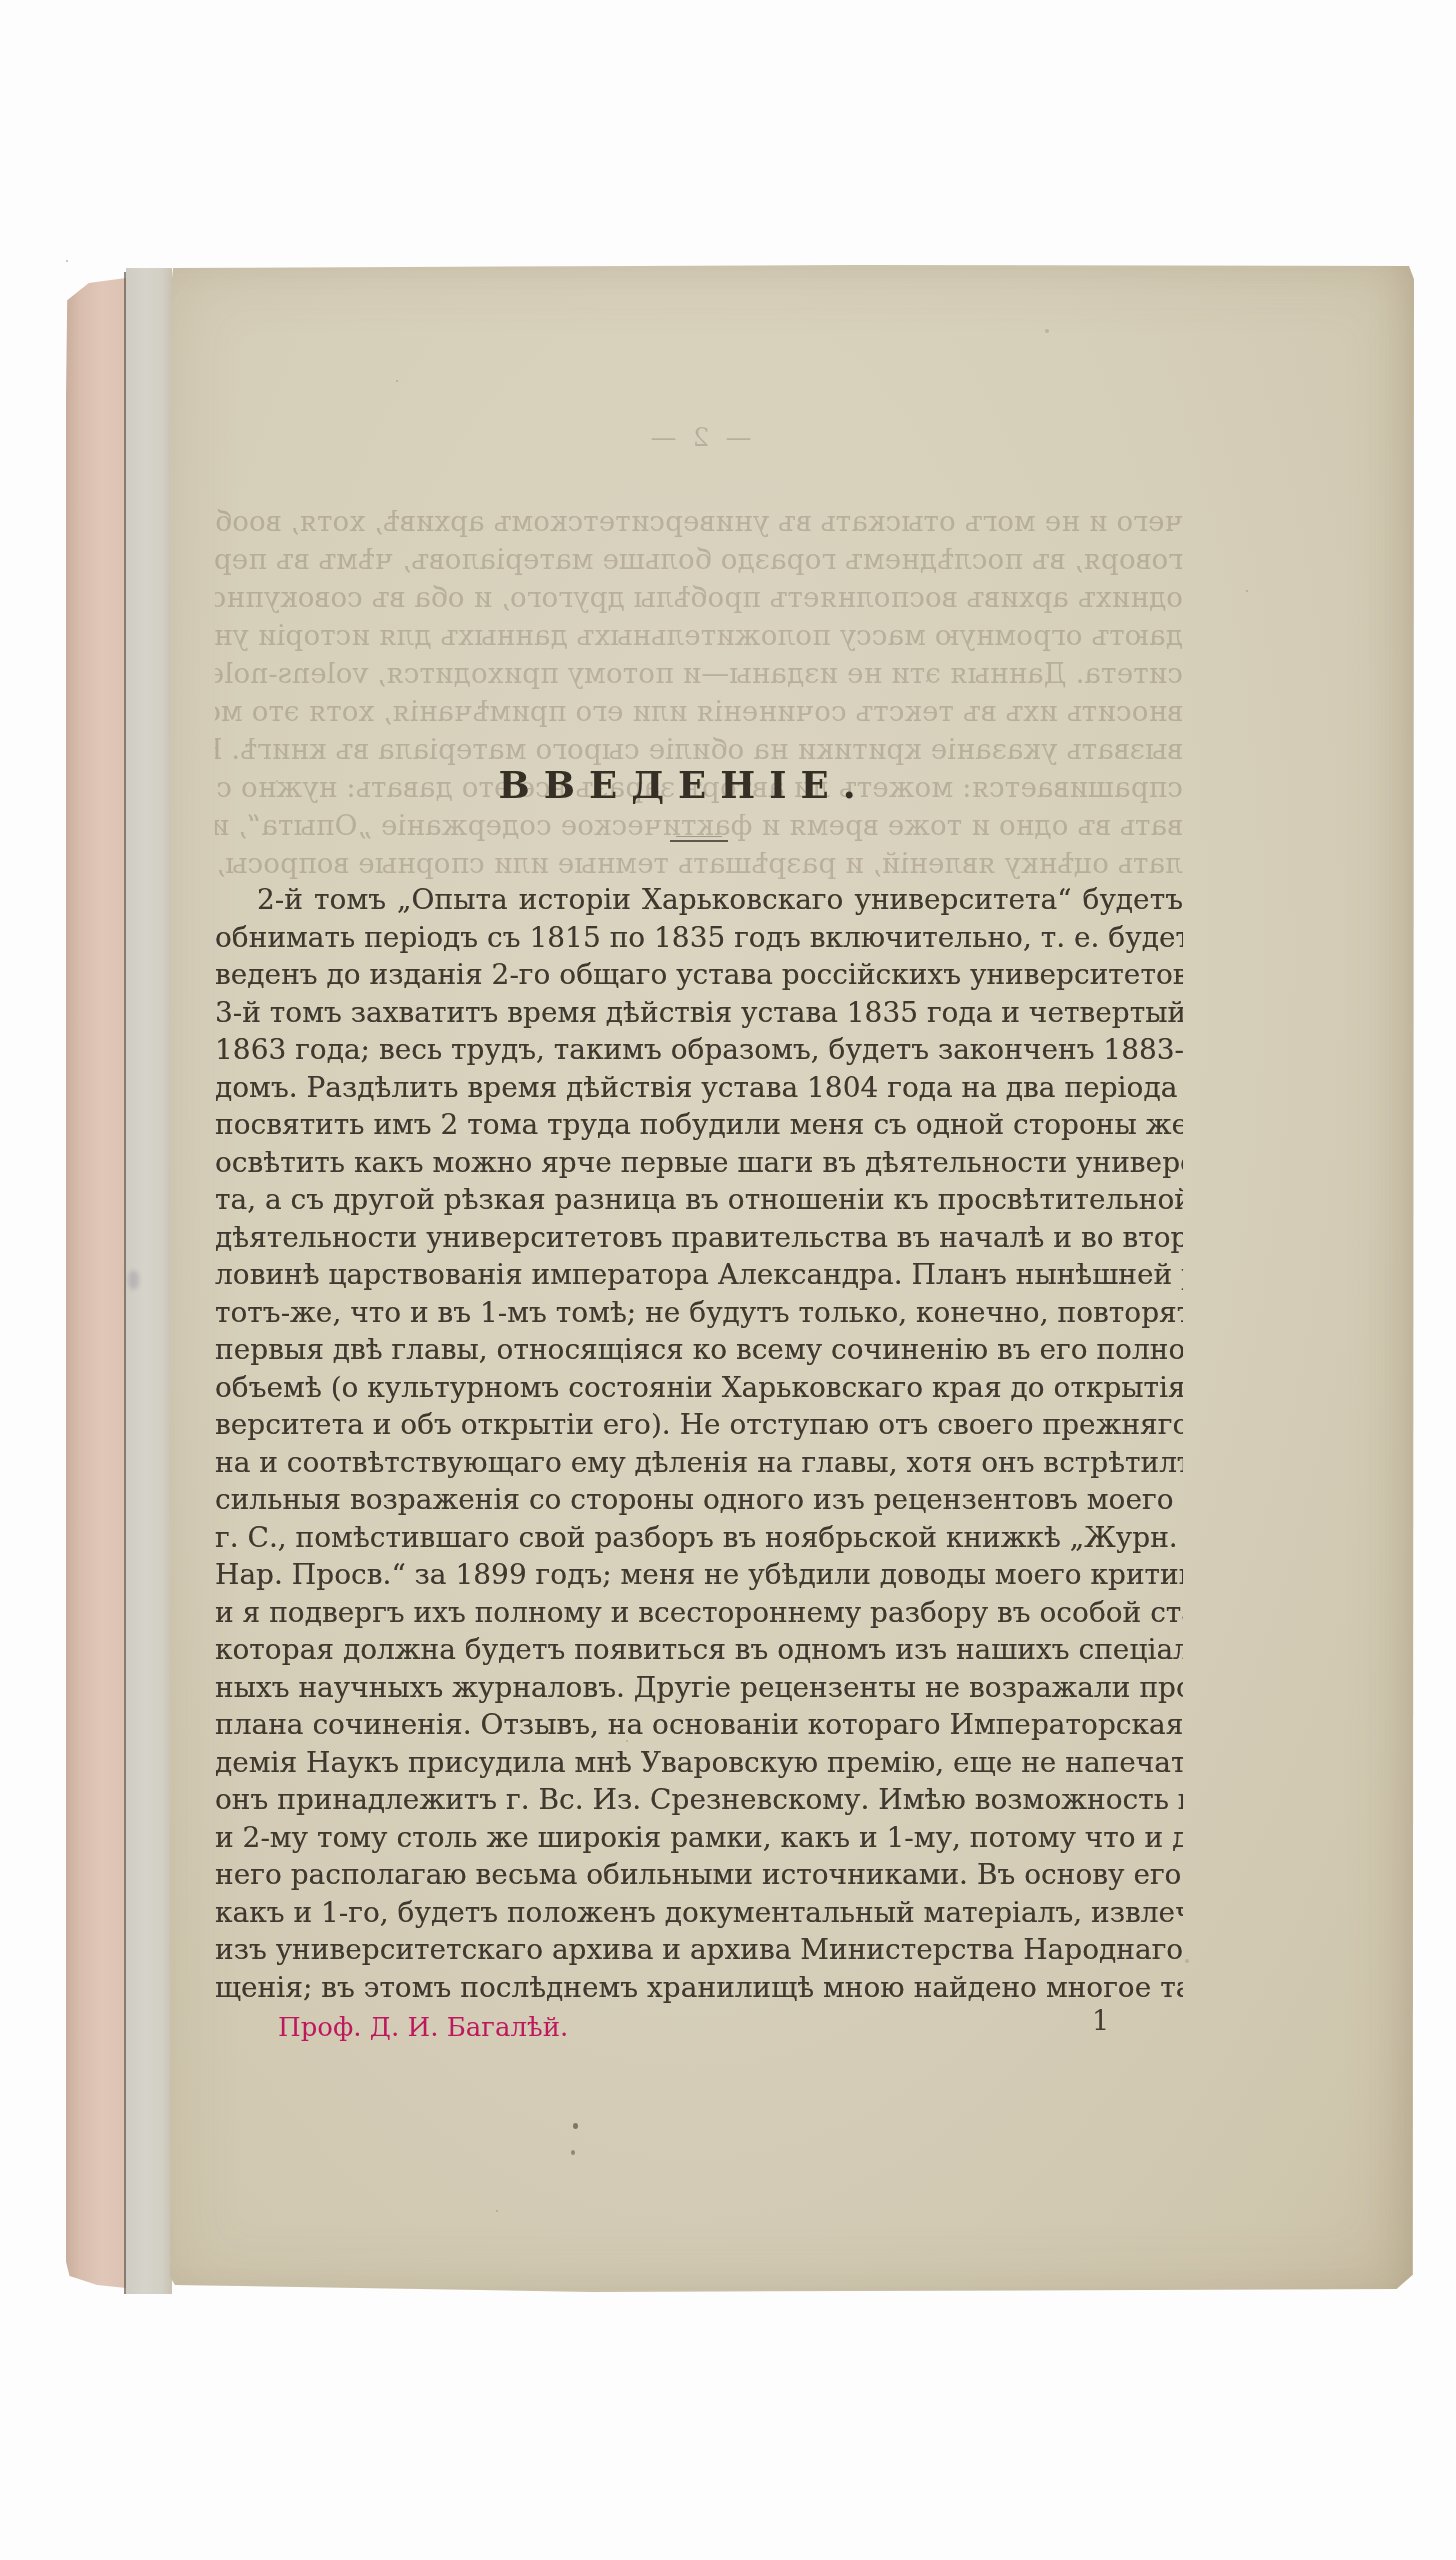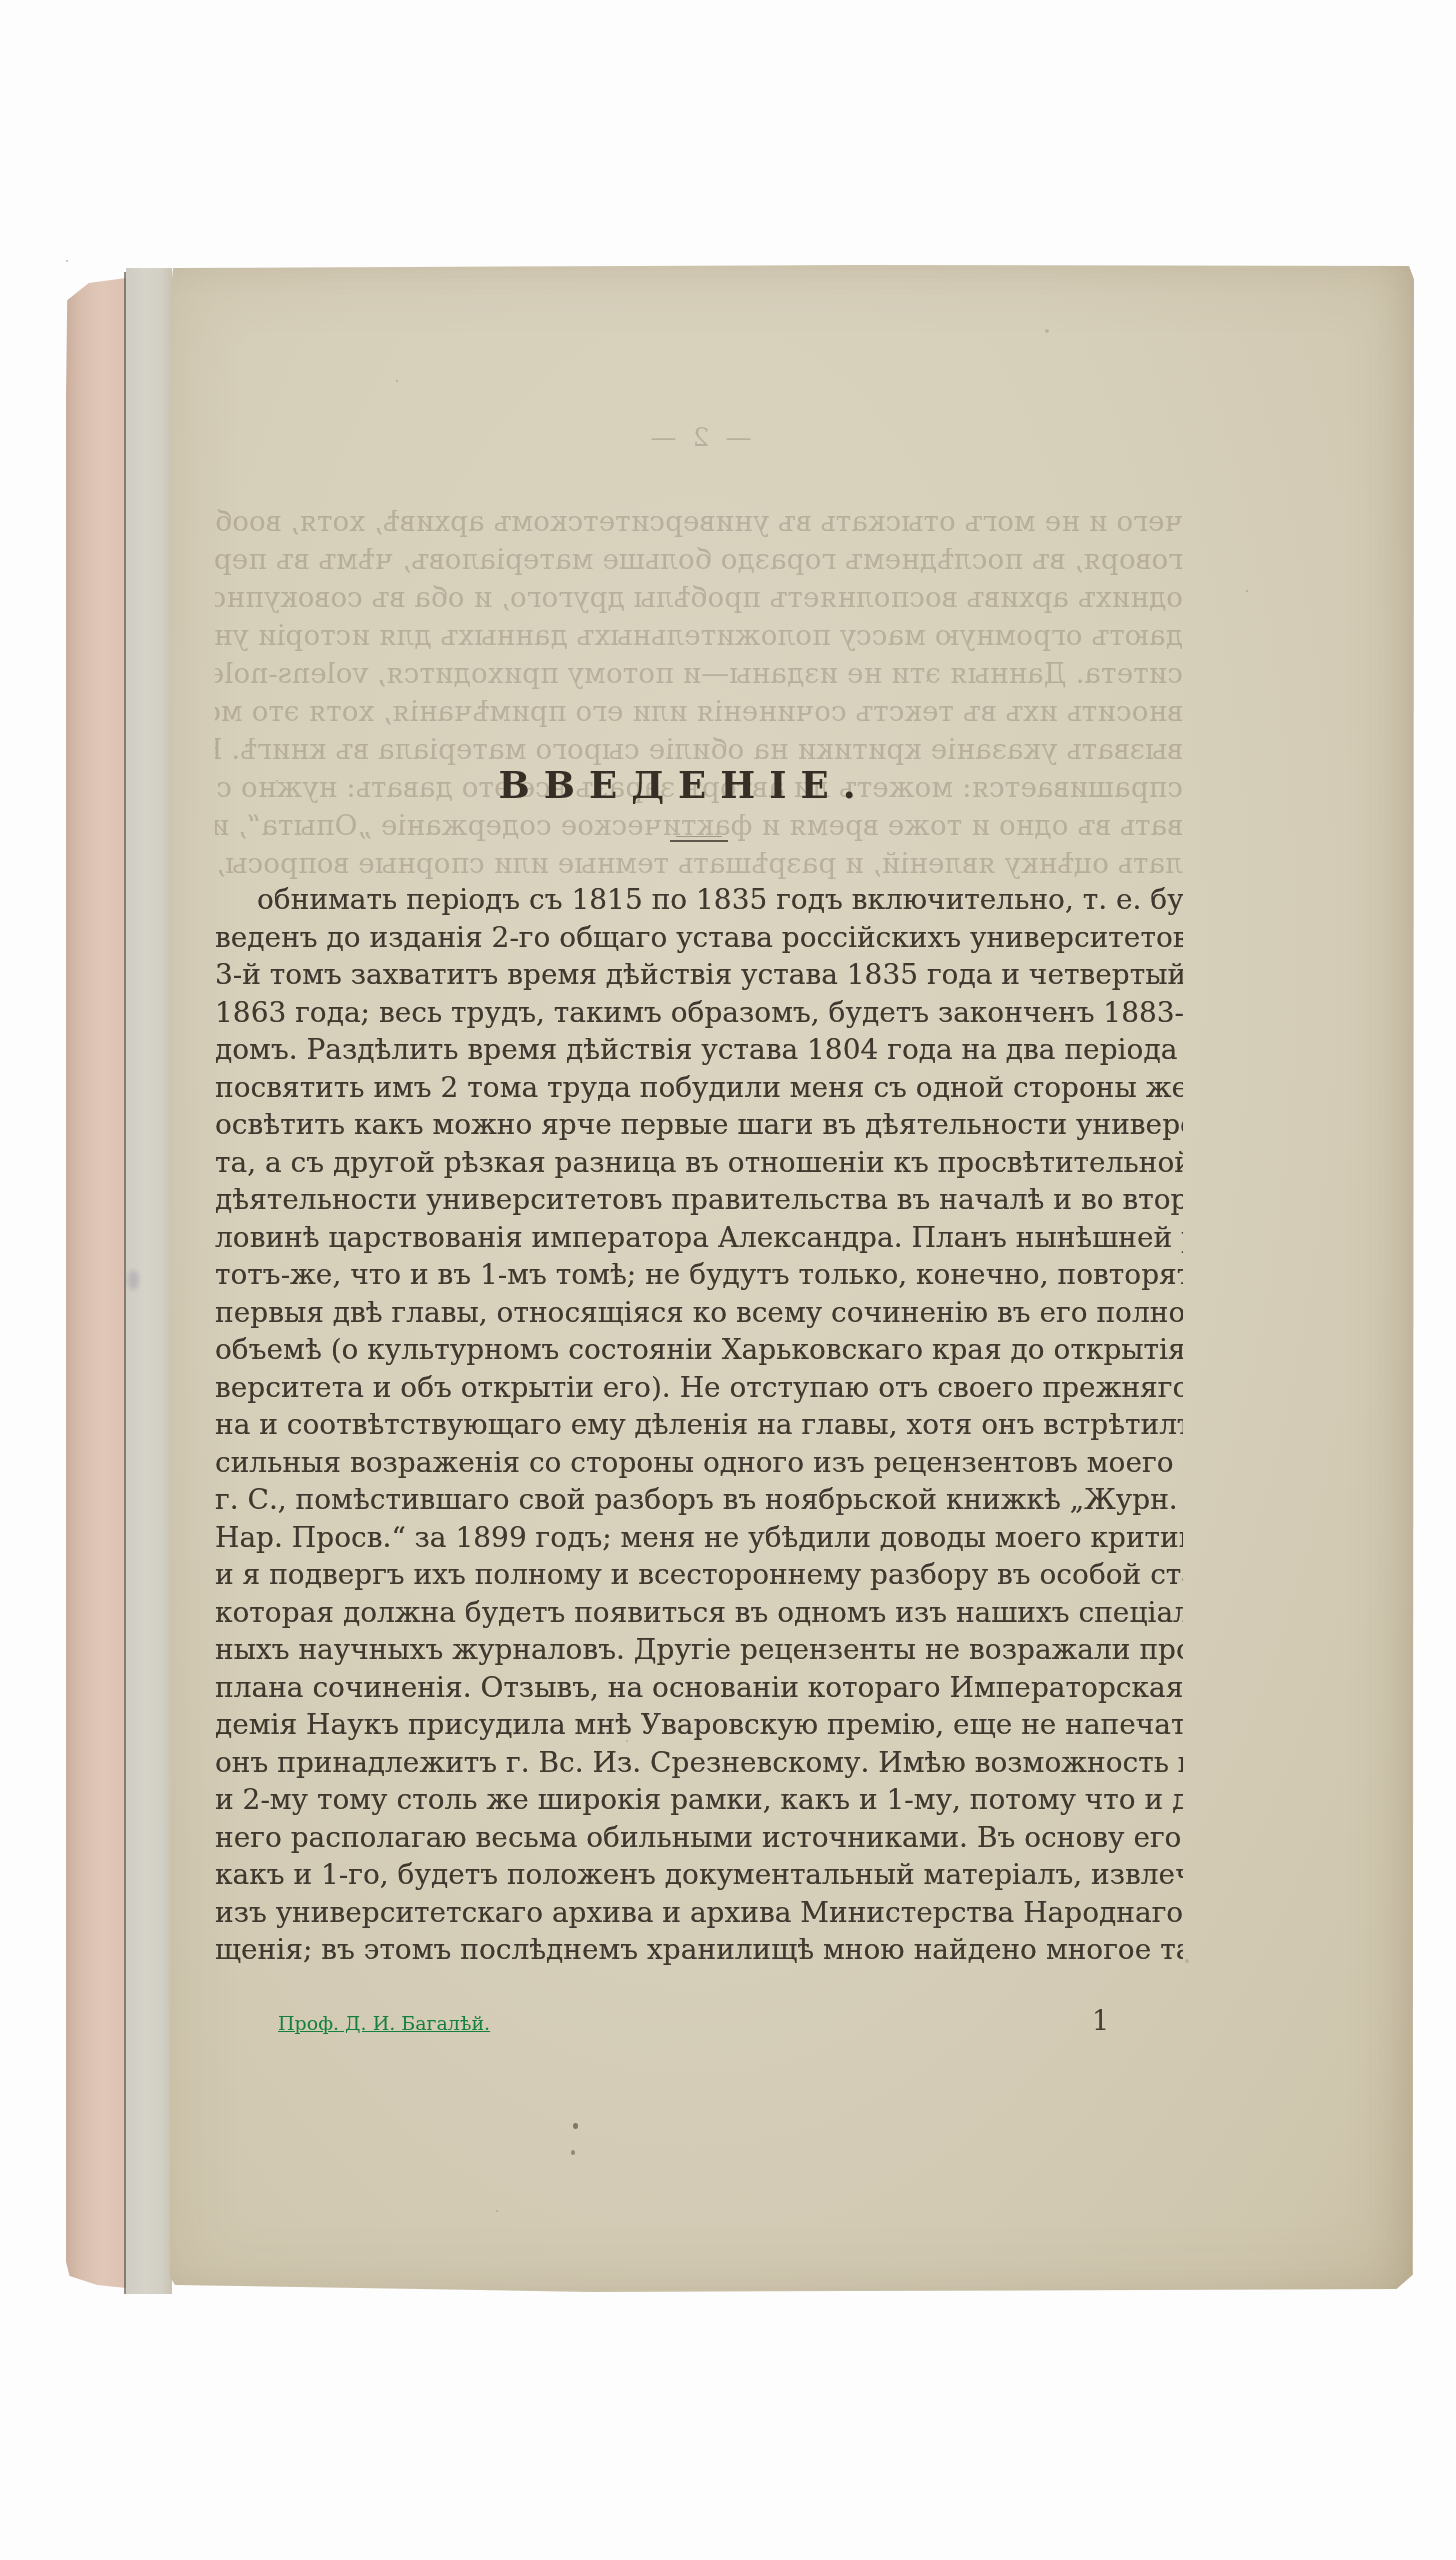--- a/index.html
+++ b/index.html
@@ -82,21 +82,21 @@
     position:absolute;left:149px;top:621px;width:968px;
     font-size:28px;color:#3f382e;z-index:3;
     text-shadow:0 0 0.6px rgba(63,56,46,.5);
   }
   .para .line{
     height:37.5px;line-height:37.5px;white-space:nowrap;overflow:hidden;
     text-align:justify;text-align-last:justify;
   }
   .para .line:first-child{padding-left:42px;}
   .footer-author{
-    position:absolute;left:212px;top:1752px;font-size:19px;color:#15803d;z-index:3;text-decoration:underline;
+    position:absolute;left:212px;top:1752px;font-size:26px;color:#be185d;z-index:3;
   }
   .footer-pageno{
     position:absolute;left:1026px;top:1745px;font-size:27px;color:#443c30;z-index:3;
   }
   .ink-dot{position:absolute;width:5px;height:6px;border-radius:50%;background:#5a5147;opacity:.7;z-index:3;}
   .ink-dot.d1{left:507px;top:1863px;}
   .ink-dot.d2{left:505px;top:1890px;width:4px;height:5px;opacity:.55;}
 </style>
 </head>
 <body>
@@ -124,20 +124,21 @@
         <div class="line">спрашивается: можетъ ли авторъ заразъ все это давать: нужно созда-</div>
         <div class="line">вать въ одно и тоже время и фактическое содержаніе „Опыта“, и дѣ-</div>
         <div class="line">лать оцѣнку явленій, и разрѣшать темные или спорные вопросы, т. е.</div>
       </div>
   </div>
 
   <div class="heading">ВВЕДЕНІЕ.</div>
   <div class="heading-rule"></div>
 
   <div class="para">
+      <div class="line">2-й томъ „Опыта исторіи Харьковскаго университета“ будетъ</div>
       <div class="line">обнимать періодъ съ 1815 по 1835 годъ включительно, т. е. будетъ до-</div>
       <div class="line">веденъ до изданія 2-го общаго устава россійскихъ университетовъ;</div>
       <div class="line">3-й томъ захватитъ время дѣйствія устава 1835 года и четвертый—</div>
       <div class="line">1863 года; весь трудъ, такимъ образомъ, будетъ законченъ 1883-мъ го-</div>
       <div class="line">домъ. Раздѣлить время дѣйствія устава 1804 года на два періода и</div>
       <div class="line">посвятить имъ 2 тома труда побудили меня съ одной стороны желаніе</div>
       <div class="line">освѣтить какъ можно ярче первые шаги въ дѣятельности университе-</div>
       <div class="line">та, а съ другой рѣзкая разница въ отношеніи къ просвѣтительной</div>
       <div class="line">дѣятельности университетовъ правительства въ началѣ и во второй по-</div>
       <div class="line">ловинѣ царствованія императора Александра. Планъ нынѣшней работы</div>

